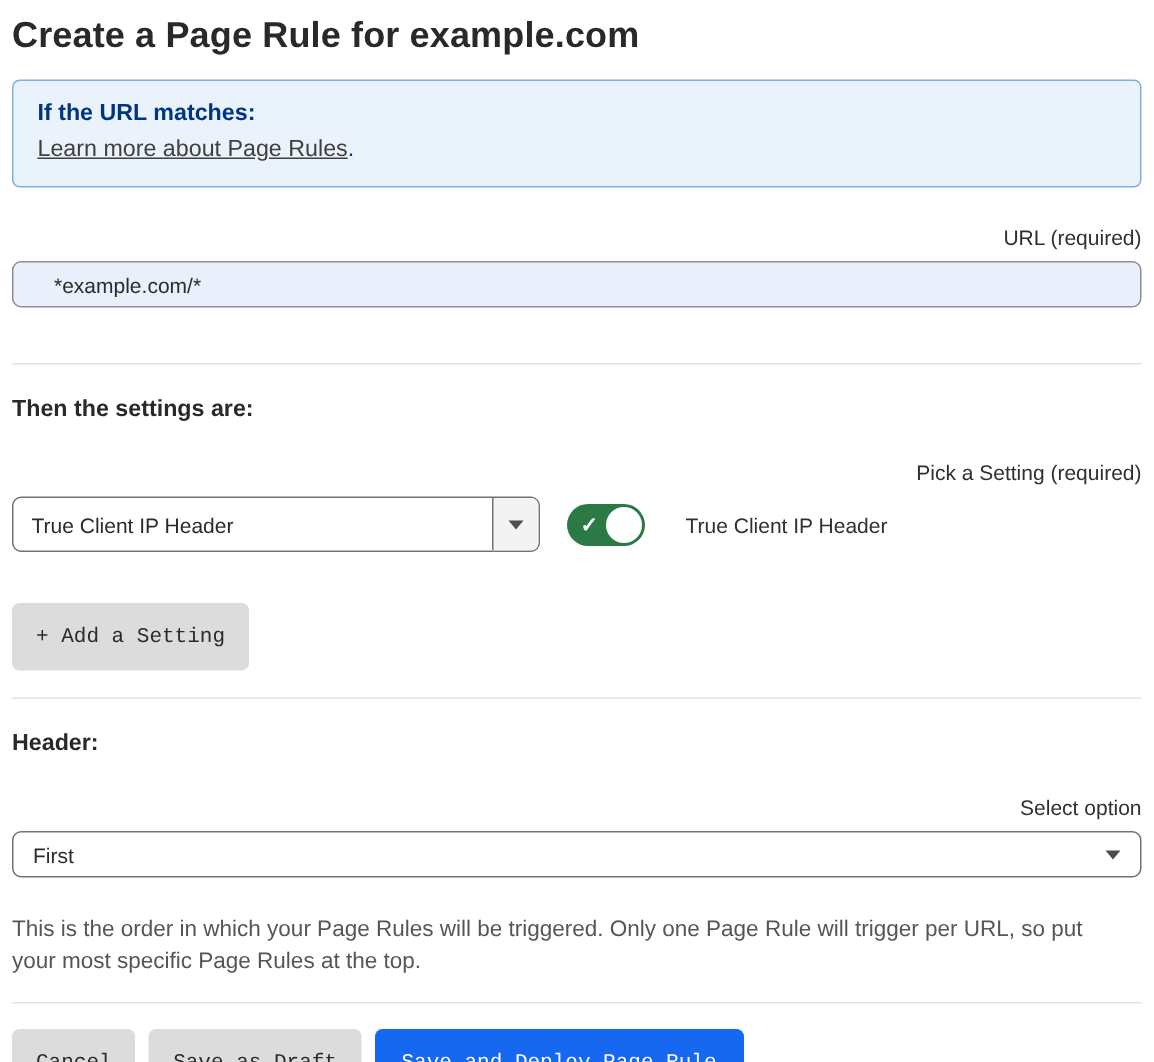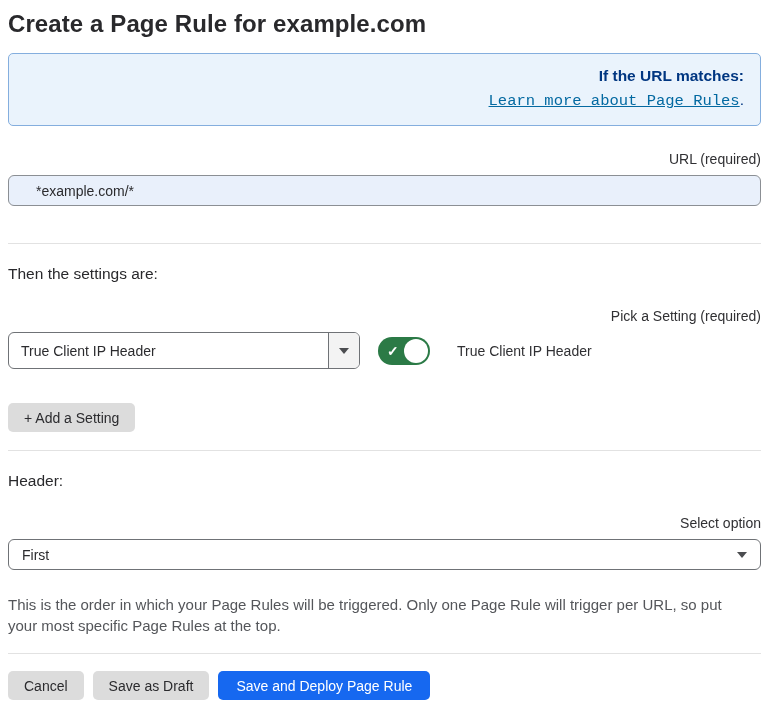--- a/index.html
+++ b/index.html
@@ -23,28 +23,26 @@
 
   .info-box {
     margin-top: 15px;
     background: #eaf3fc;
     border: 1px solid #84aede;
     border-radius: 5px;
     padding: 10px 16px 12px 16px;
     font-size: 15.5px;
     line-height: 24px;
     color: #003681;
-    text-align: right;
   }
   .info-box .info-heading { font-weight: 700; }
   .info-box a {
-    color: #0369a1;
+    color: #404040;
     text-decoration: underline;
     cursor: pointer;
-    font-family: Liberation Mono, monospace;
   }
 
   .field-label {
     font-size: 14px;
     color: #303033;
     margin-top: 25px;
     margin-bottom: 8px;
     text-align: right;
   }
 
@@ -62,21 +60,21 @@
   }
 
   .divider {
     border: none;
     border-top: 1px solid #e2e2e2;
     margin-top: 37px;
   }
 
   .section-heading {
     font-size: 15.5px;
-    font-weight: 400;
+    font-weight: 700;
     color: #29292c;
     margin-top: 21px;
   }
 
   .setting-row {
     display: flex;
     align-items: center;
     margin-top: 0;
   }
 
@@ -149,25 +147,25 @@
     font-size: 14px;
     color: #303033;
   }
 
   .btn {
     display: inline-flex;
     align-items: center;
     justify-content: center;
     border: none;
     border-radius: 5px;
-    font-family: Liberation Sans, sans-serif;
+    font-family: Liberation Mono, monospace;
     font-size: 14px;
     color: #2b2b2e;
     background: #dcdcdc;
-    height: 29px;
+    height: 45px;
     padding: 0 16px;
     cursor: pointer;
   }
   .add-setting-btn { margin-top: 34px; }
 
   .select-bar {
     width: 100%;
     height: 31px;
     border: 1px solid #6f7276;
     border-radius: 6px;

